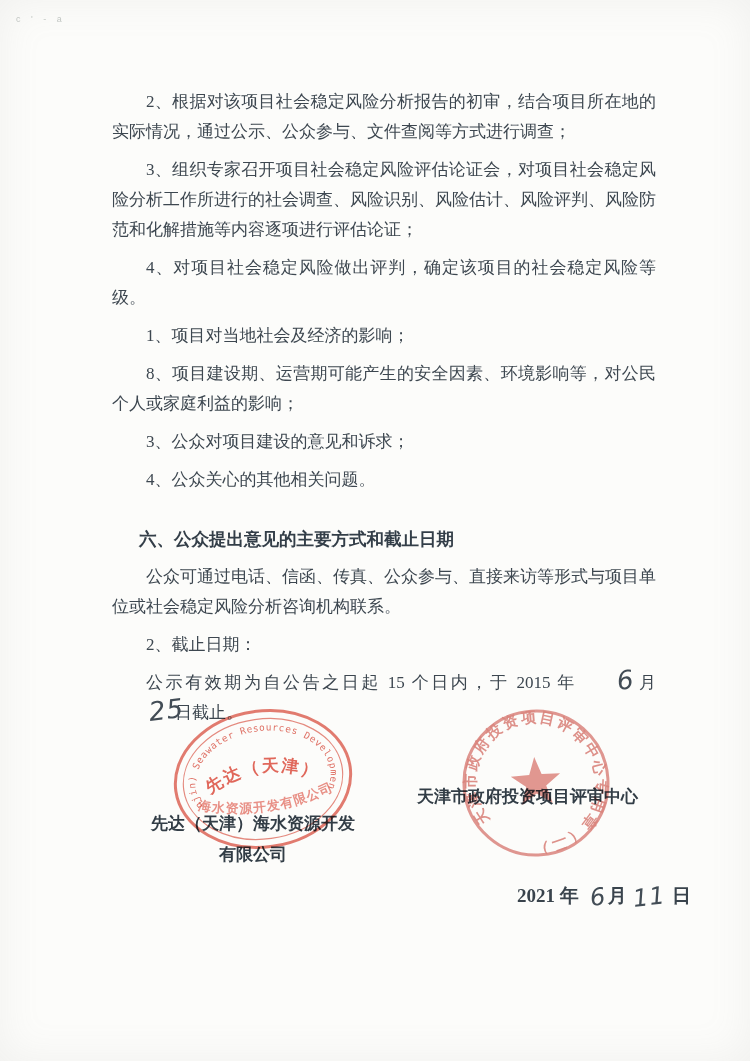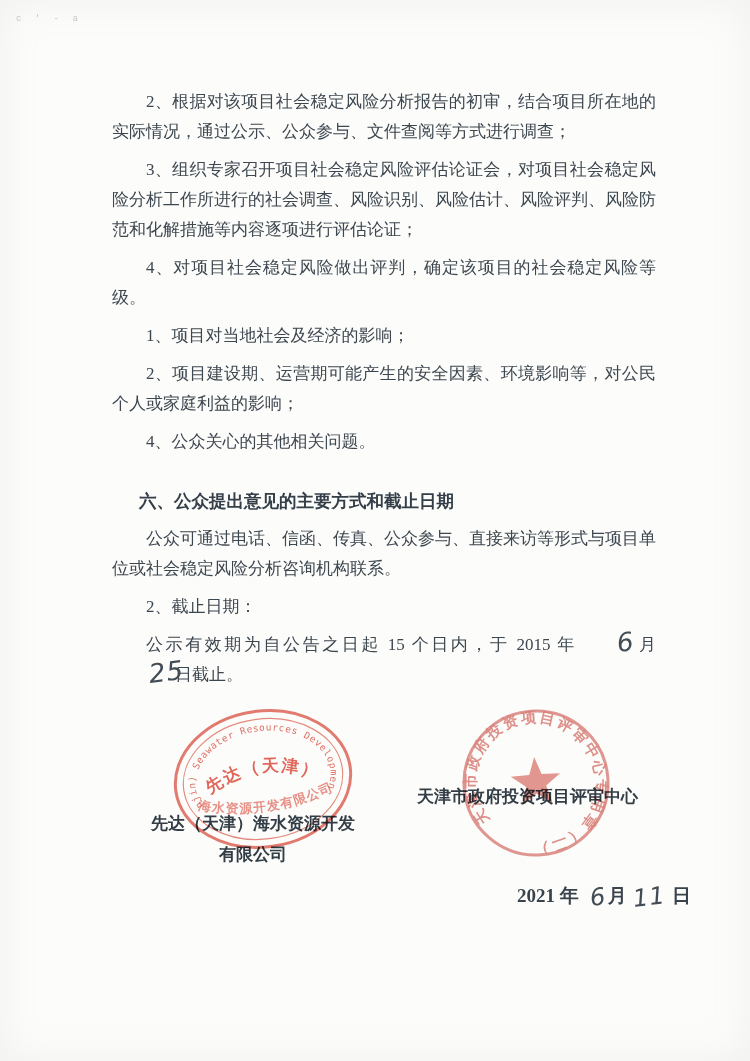--- a/index.html
+++ b/index.html
@@ -8,21 +8,21 @@
     background:#f2f2f0;
     font-family:"Liberation Serif","DejaVu Serif",serif;
   }
   .page{
     position:absolute;left:0;top:0;width:750px;height:1061px;
     background:#fcfcfa;
     box-shadow:inset 0 0 40px rgba(160,160,155,.12);
   }
   .corner-marks{
     position:absolute;left:16px;top:14px;
-    font-family:Liberation Mono, monospace;
+    font-family:Liberation Sans, sans-serif;
     font-size:9px;letter-spacing:4px;color:#b4bab6;opacity:.8;
   }
   .content{
     position:absolute;left:104px;top:79px;width:560px;
     font-size:17px;line-height:30px;color:#3d4750;
     text-align:justify;
   }
   .content p{margin:8px;text-indent:2em;}
   .content h3{
     margin:34px 0 0 0;text-indent:2em;
@@ -81,21 +81,22 @@
 <div class="page">
 
   <div class="corner-marks">c ' - a</div>
 
   <div class="content">
     <p>2、根据对该项目社会稳定风险分析报告的初审，结合项目所在地的实际情况，通过公示、公众参与、文件查阅等方式进行调查；</p>
     <p>3、组织专家召开项目社会稳定风险评估论证会，对项目社会稳定风险分析工作所进行的社会调查、风险识别、风险估计、风险评判、风险防范和化解措施等内容逐项进行评估论证；</p>
     <p>4、对项目社会稳定风险做出评判，确定该项目的社会稳定风险等级。</p>
 
     <p>1、项目对当地社会及经济的影响；</p>
-    <p>2、项目建设期、运营期可能产生的安全因素、环境影响等，对公民个人或家庭利益的影响；</p>
+    <p>8、项目建设期、运营期可能产生的安全因素、环境影响等，对公民个人或家庭利益的影响；</p>
+    <p>3、公众对项目建设的意见和诉求；</p>
     <p>4、公众关心的其他相关问题。</p>
 
     <h3 class="hd6">六、公众提出意见的主要方式和截止日期</h3>
     <p>公众可通过电话、信函、传真、公众参与、直接来访等形式与项目单位或社会稳定风险分析咨询机构联系。</p>
     <p>2、截止日期：</p>
     <p><span>公示有效期为自公告之日起 15 个日内，于 2015 年</span><span class="hand m-pad">6</span><span>月</span><span class="hand overlap">25</span><span>日截止。</span></p>
   </div>
 
   <div class="sig sig-left">
     <div>先达（天津）海水资源开发</div>

